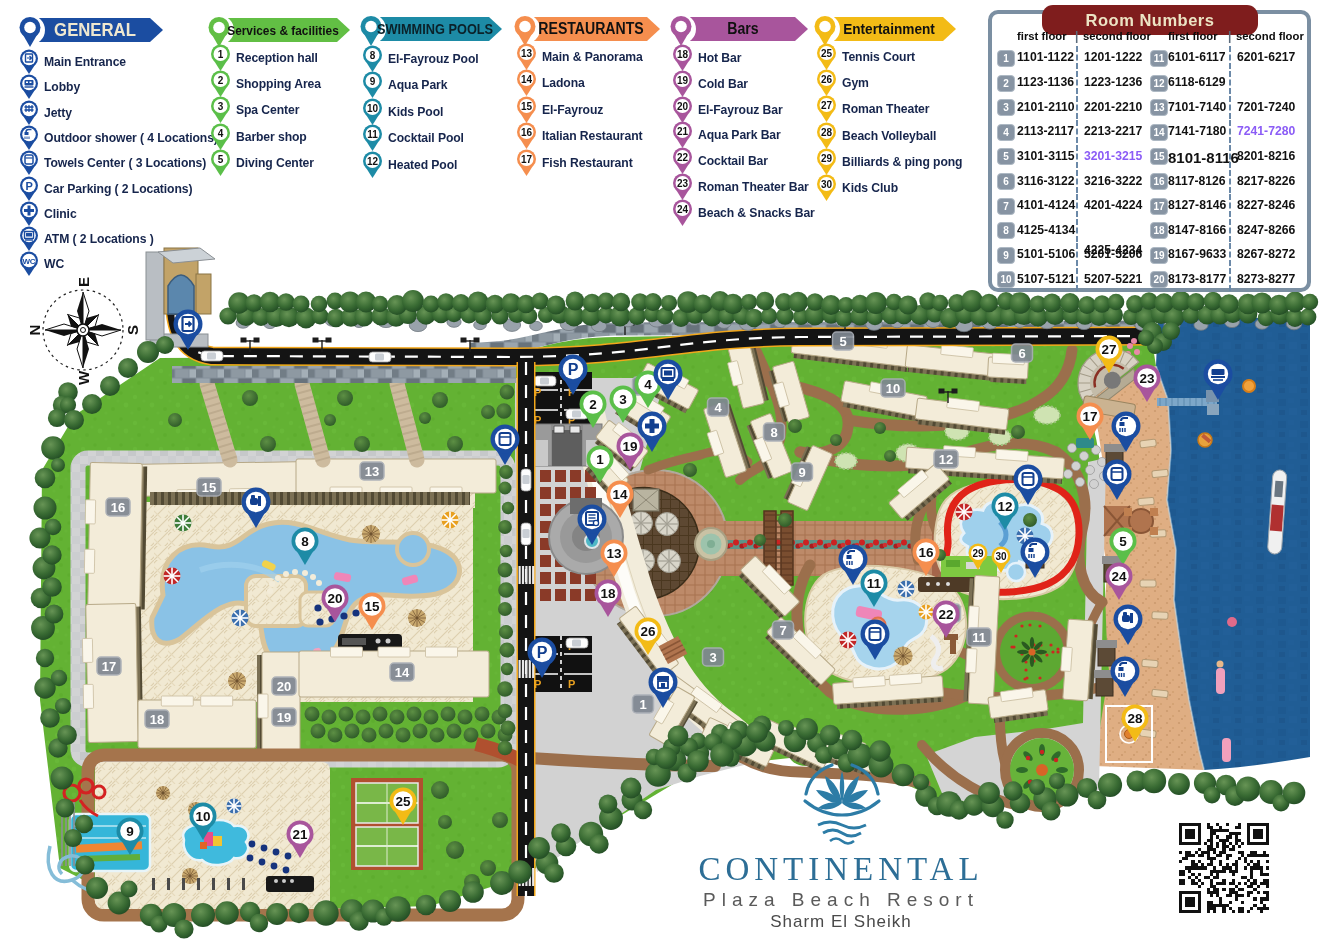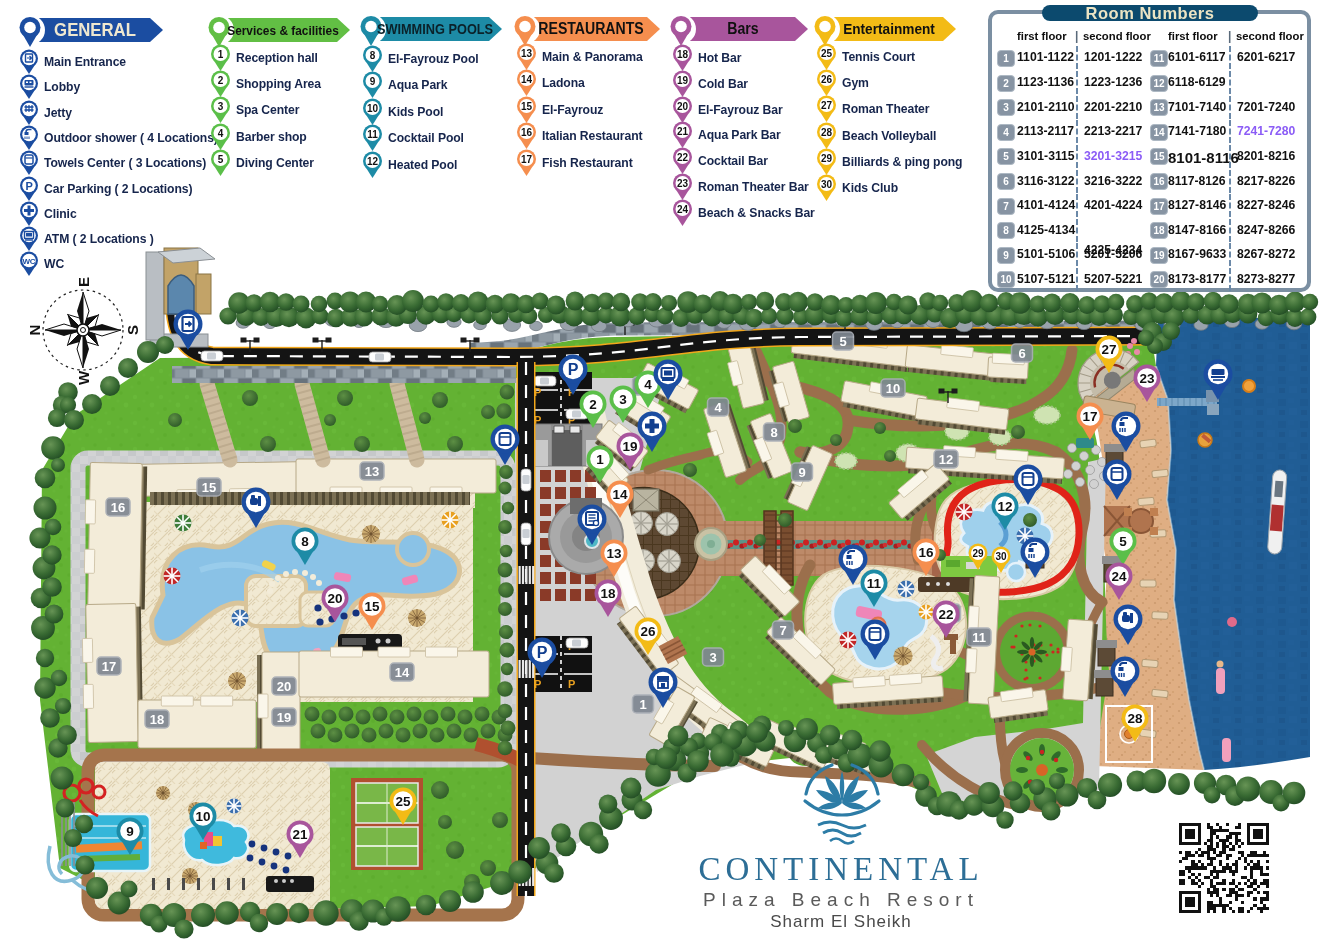--- a/index.html
+++ b/index.html
@@ -2232,21 +2232,21 @@
 <div class="it" style="left:816px;top:174.0px">
       <svg width="21" height="28" viewBox="0 0 21 28" style="flex:0 0 auto">
         <path d="M3.5,16 L10.5,27 L17.5,16 Z" fill="#f3bb16"></path>
         <circle cx="10.5" cy="10" r="9.5" fill="#f3bb16"></circle>
         <circle cx="10.5" cy="10" r="7" fill="#fff"></circle>
         <text x="10.5" y="13.6" font-size="10" font-weight="bold" fill="#111" text-anchor="middle" font-family="Liberation Sans, sans-serif">30</text>
       </svg>
       <span>Kids Club</span>
     </div>
 <div style="position:absolute;left:988px;top:10px;width:315px;height:274px;border:4px solid #7b8fa2;border-radius:10px;background:#fff;"></div>
-<div style="position:absolute;left:1042px;top:5px;width:216px;height:16px;background:#0c4a6e;border-radius:11px;display:flex;align-items:center;justify-content:center;color:#ece4c4;font-weight:bold;font-size:16.5px;letter-spacing:0.5px;white-space:nowrap;">Room Numbers</div>
+<div style="position:absolute;left:1042px;top:5px;width:216px;height:30px;background:#7f1d1d;border-radius:11px;display:flex;align-items:center;justify-content:center;color:#ece4c4;font-weight:bold;font-size:16.5px;letter-spacing:0.5px;white-space:nowrap;">Room Numbers</div>
 <div style="position:absolute;left:1017px;top:30px;font-weight:bold;font-size:11.3px;color:#0c0c0c;white-space:nowrap;">first floor</div>
 <div style="position:absolute;left:1075px;top:29px;color:#5a6a7a;font-weight:bold;font-size:12px;">|</div>
 <div style="position:absolute;left:1083px;top:30px;font-weight:bold;font-size:11.3px;color:#0c0c0c;white-space:nowrap;">second floor</div>
 <div style="position:absolute;left:1168px;top:30px;font-weight:bold;font-size:11.3px;color:#0c0c0c;white-space:nowrap;">first floor</div>
 <div style="position:absolute;left:1228px;top:29px;color:#5a6a7a;font-weight:bold;font-size:12px;">|</div>
 <div style="position:absolute;left:1236px;top:30px;font-weight:bold;font-size:11.3px;color:#0c0c0c;white-space:nowrap;">second floor</div>
 <div style="position:absolute;left:997px;top:50px;width:16px;height:15px;background:#8794a3;border:1px solid #aeb9c4;border-radius:4px;color:#fff;font-size:10px;font-weight:bold;display:flex;align-items:center;justify-content:center;">1</div>
 <div style="position:absolute;left:1017px;top:50px;font-weight:bold;font-size:12.2px;color:#111;white-space:nowrap;">1101-1122</div>
 <div style="position:absolute;left:1076px;top:46px;height:23px;border-left:2px dashed #6b89a8;"></div>
 <div style="position:absolute;left:1084px;top:50px;font-weight:bold;font-size:12.2px;color:#111;white-space:nowrap;">1201-1222</div>

